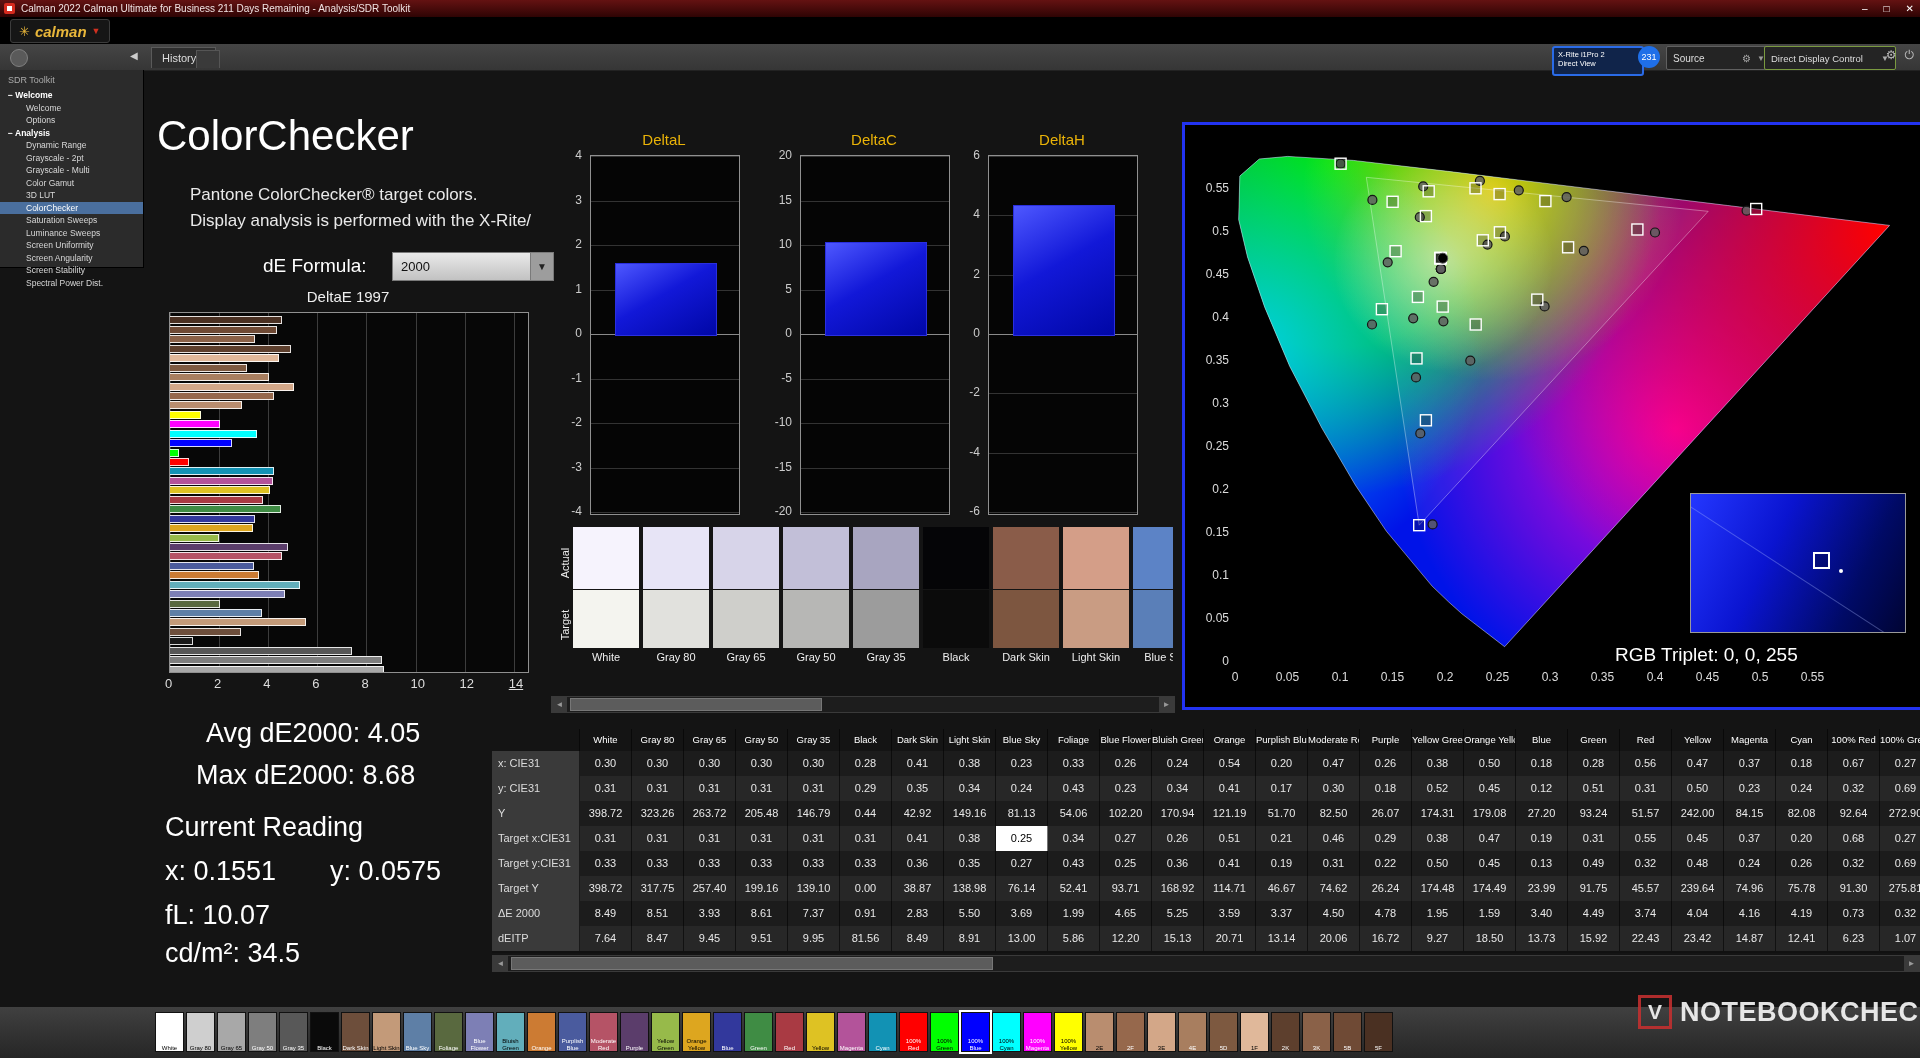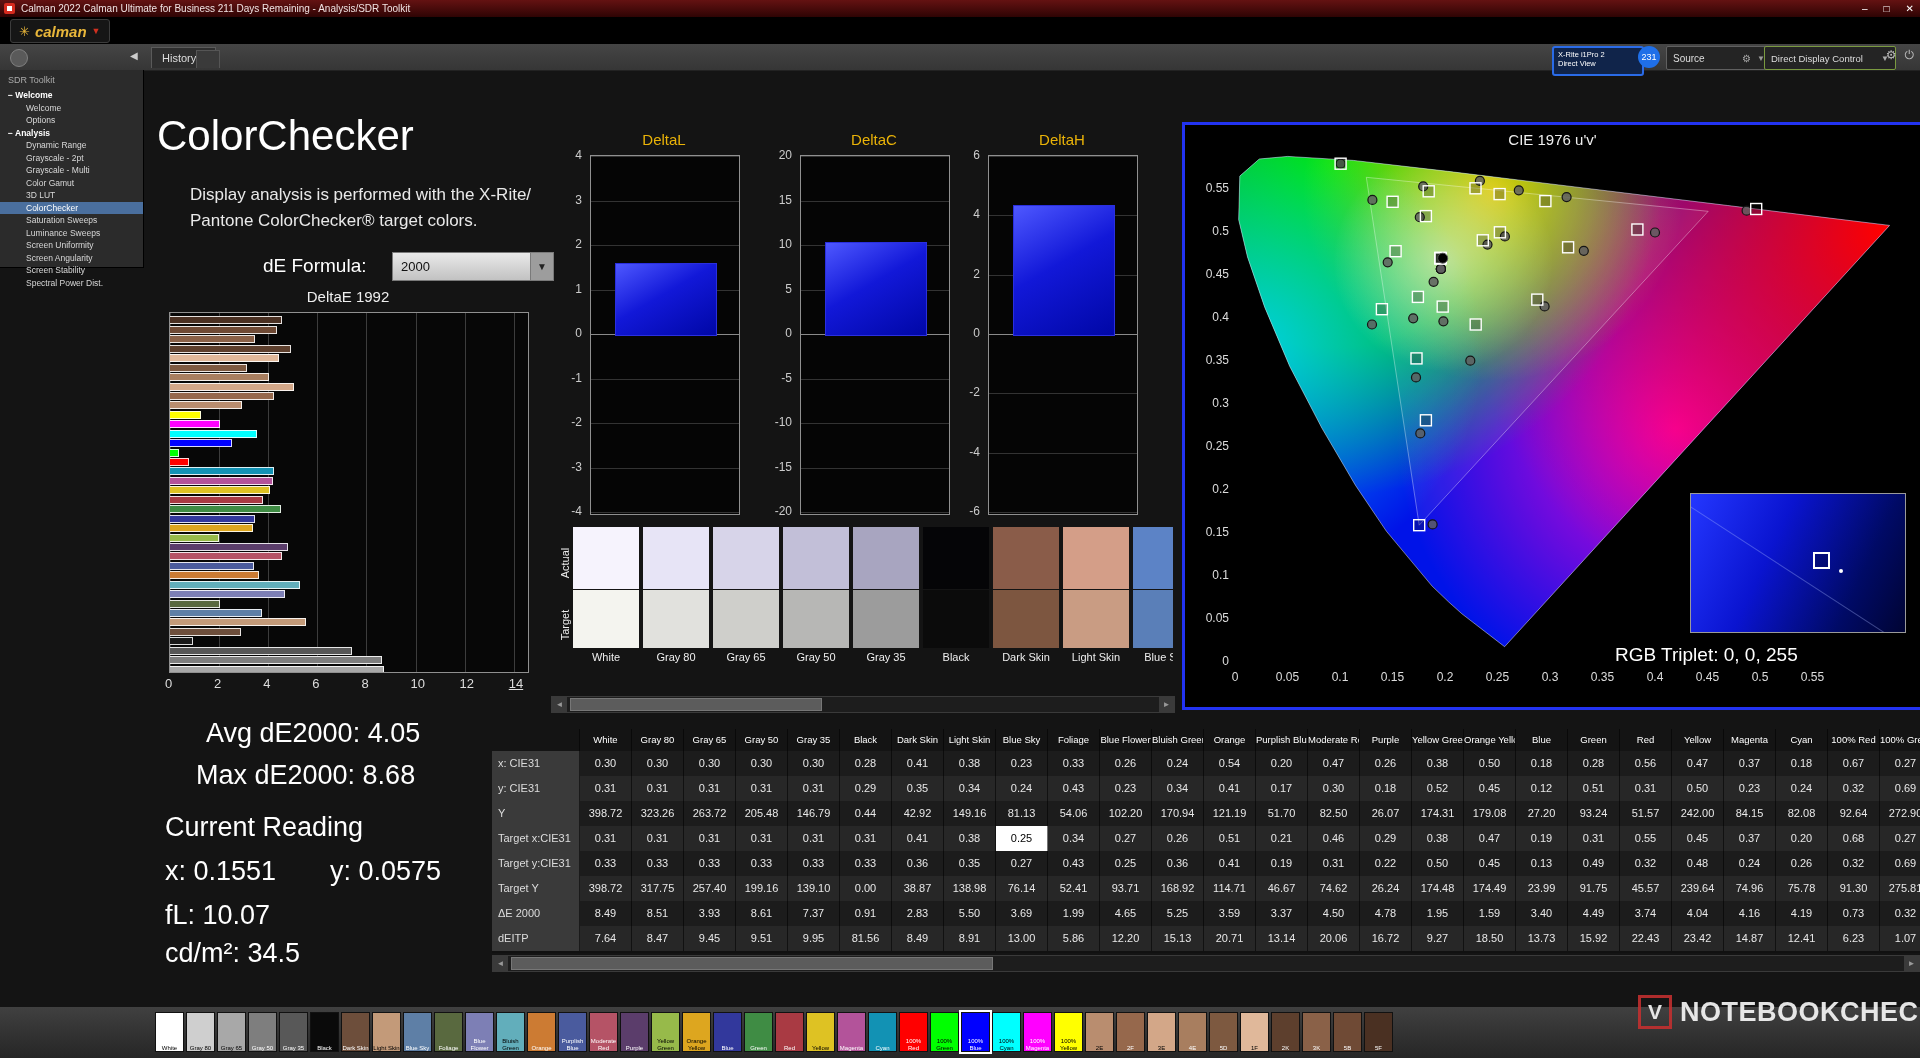--- a/index.html
+++ b/index.html
@@ -179,30 +179,30 @@
       <div class="tree-item">Luminance Sweeps</div>
       <div class="tree-item">Screen Uniformity</div>
       <div class="tree-item">Screen Angularity</div>
       <div class="tree-item">Screen Stability</div>
       <div class="tree-item">Spectral Power Dist.</div>
     </div>
 </div>
 
 <div class="h1">ColorChecker</div>
 <div class="desc">
+  <div>Pantone ColorChecker® target colors.</div>
   <div>Display analysis is performed with the X-Rite/</div>
-  <div>Pantone ColorChecker® target colors.</div>
 </div>
 <div class="deform-label">dE Formula:</div>
 <div class="combo">
   <span>2000</span>
   <span class="arr">▼</span>
 </div>
 
-<div class="dech-title">DeltaE 1992</div>
+<div class="dech-title">DeltaE 1997</div>
 <div class="dechart">
     <div class="vline" style="left: 0px;"></div>
     <div class="vline" style="left: 49.1px;"></div>
     <div class="vline" style="left: 98.2px;"></div>
     <div class="vline" style="left: 147.3px;"></div>
     <div class="vline" style="left: 196.4px;"></div>
     <div class="vline" style="left: 245.5px;"></div>
     <div class="vline" style="left: 294.6px;"></div>
     <div class="vline" style="left: 343.7px;"></div>
     <div class="debars">
@@ -387,21 +387,20 @@
       </div>
     </div>
 </div>
 <div class="scroll" style="left:551px;top:696px;width:622px;">
   <div class="sc-arrow" style="left:0;">◄</div>
   <div class="sc-thumb" style="left:18px;width:250px;"></div>
   <div class="sc-arrow" style="right:0;">►</div>
 </div>
 
 <div class="cie">
-  <div class="cie-title">CIE 1976 u'v'</div>
   <svg class="cie-svg" width="700" height="545" viewBox="0 0 700 545">
     <defs>
       <radialGradient id="u-mag" gradientUnits="userSpaceOnUse" cx="483" cy="278" r="280">
         <stop offset="0" stop-color="#ff00d0" stop-opacity="0.95"></stop>
           <stop offset="1" stop-color="#ff00d0" stop-opacity="0"></stop>
       </radialGradient>
       <radialGradient id="u-red" gradientUnits="userSpaceOnUse" cx="690" cy="80" r="430">
         <stop offset="0" stop-color="#ff0000"></stop>
           <stop offset="1" stop-color="#ff0000" stop-opacity="0"></stop>
       </radialGradient>

